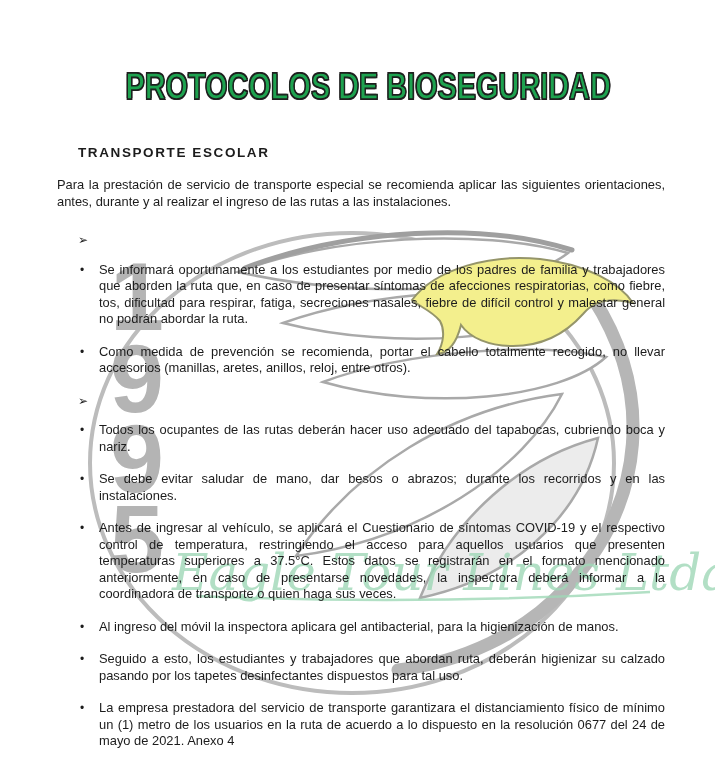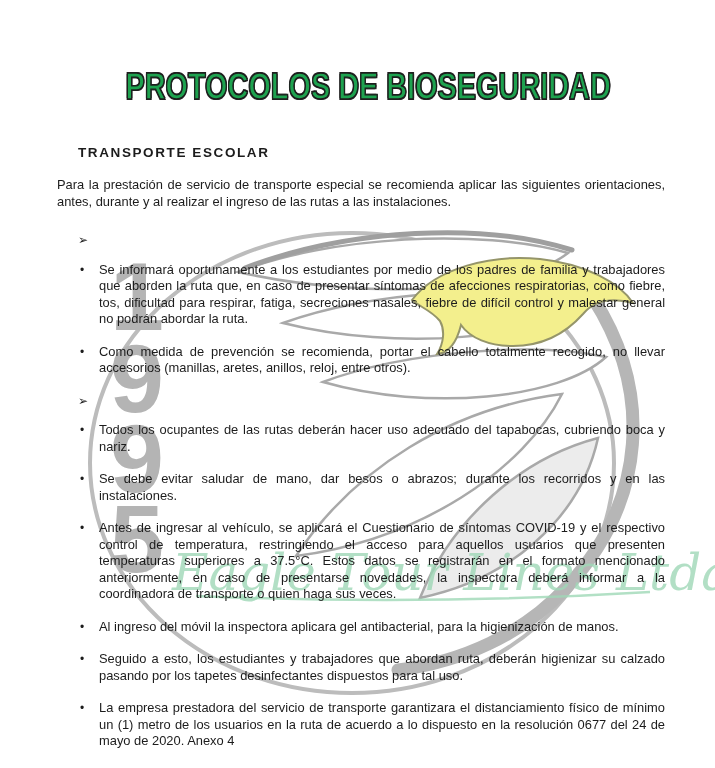--- a/index.html
+++ b/index.html
@@ -152,17 +152,17 @@
       <div class="li-text">Al ingreso del móvil la inspectora aplicara gel antibacterial, para la higienización de manos.</div>
     </div>
 
     <div class="li">
       <span class="li-marker">•</span>
       <div class="li-text">Seguido a esto, los estudiantes y trabajadores que abordan ruta, deberán higienizar su calzado pasando por los tapetes desinfectantes dispuestos para tal uso.</div>
     </div>
 
     <div class="li">
       <span class="li-marker">•</span>
-      <div class="li-text">La empresa prestadora del servicio de transporte garantizara el distanciamiento físico de mínimo un (1) metro de los usuarios en la ruta de acuerdo a lo dispuesto en la resolución 0677 del 24 de mayo de 2020. Anexo 4</div>
+      <div class="li-text">La empresa prestadora del servicio de transporte garantizara el distanciamiento físico de mínimo un (1) metro de los usuarios en la ruta de acuerdo a lo dispuesto en la resolución 0677 del 24 de mayo de 2021. Anexo 4</div>
     </div>
 
   </div>
 </div>
 
 </body></html>

